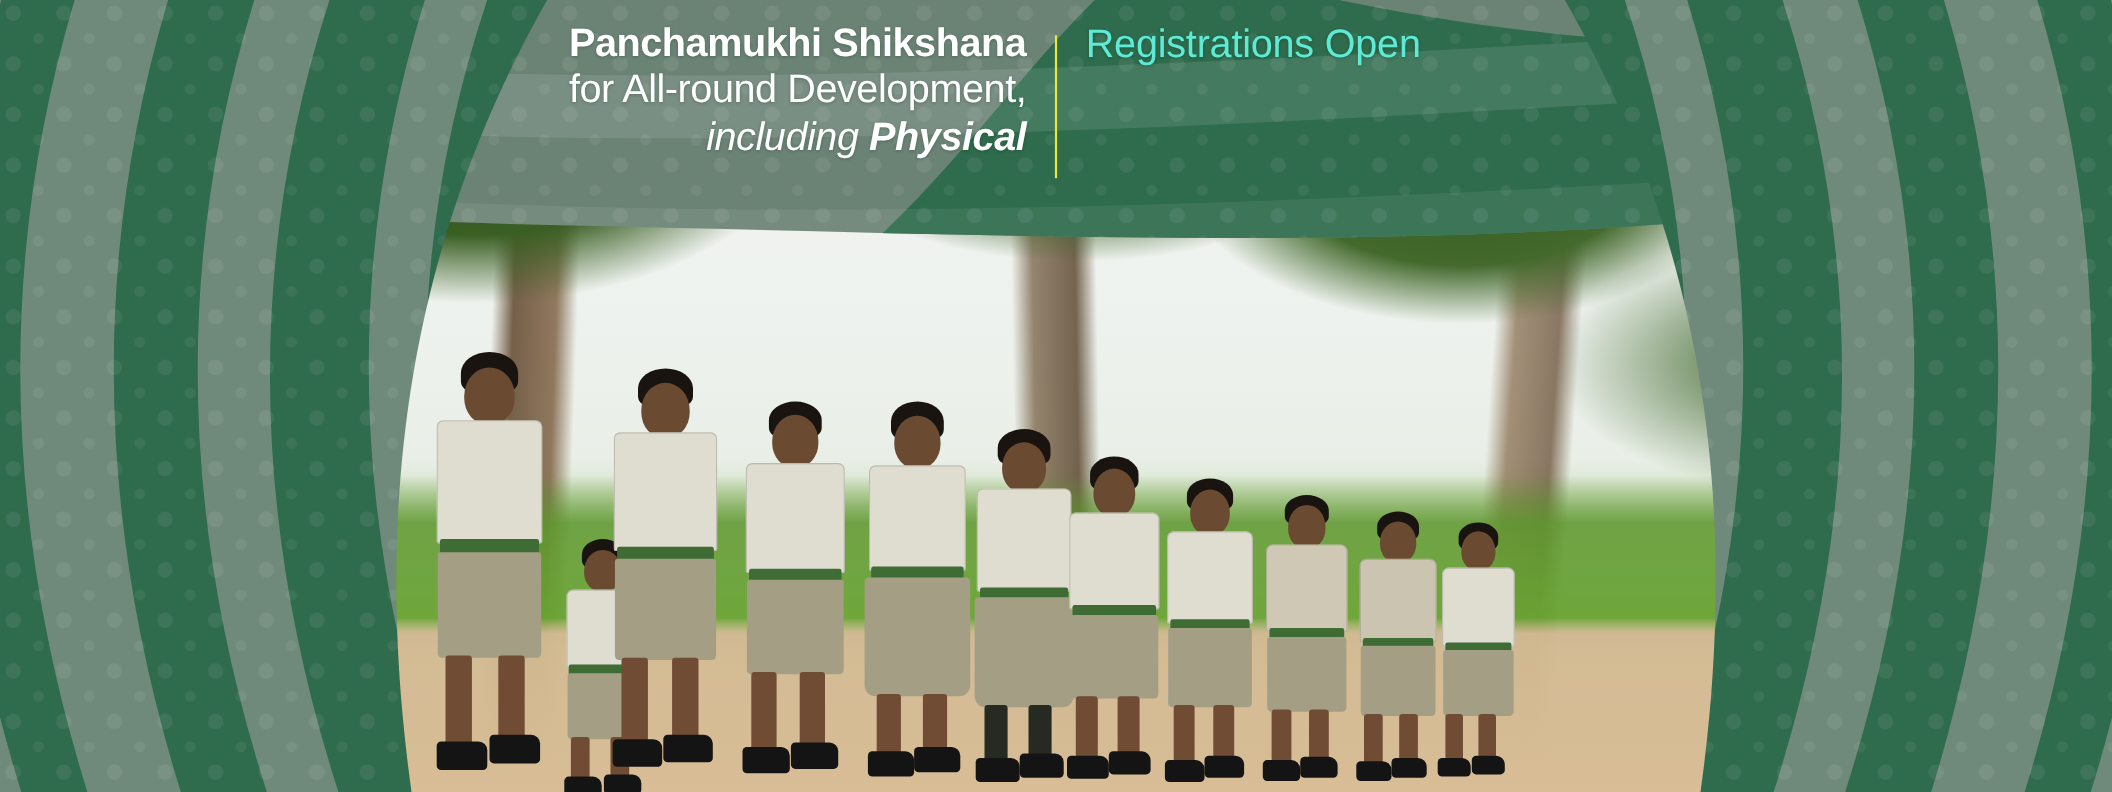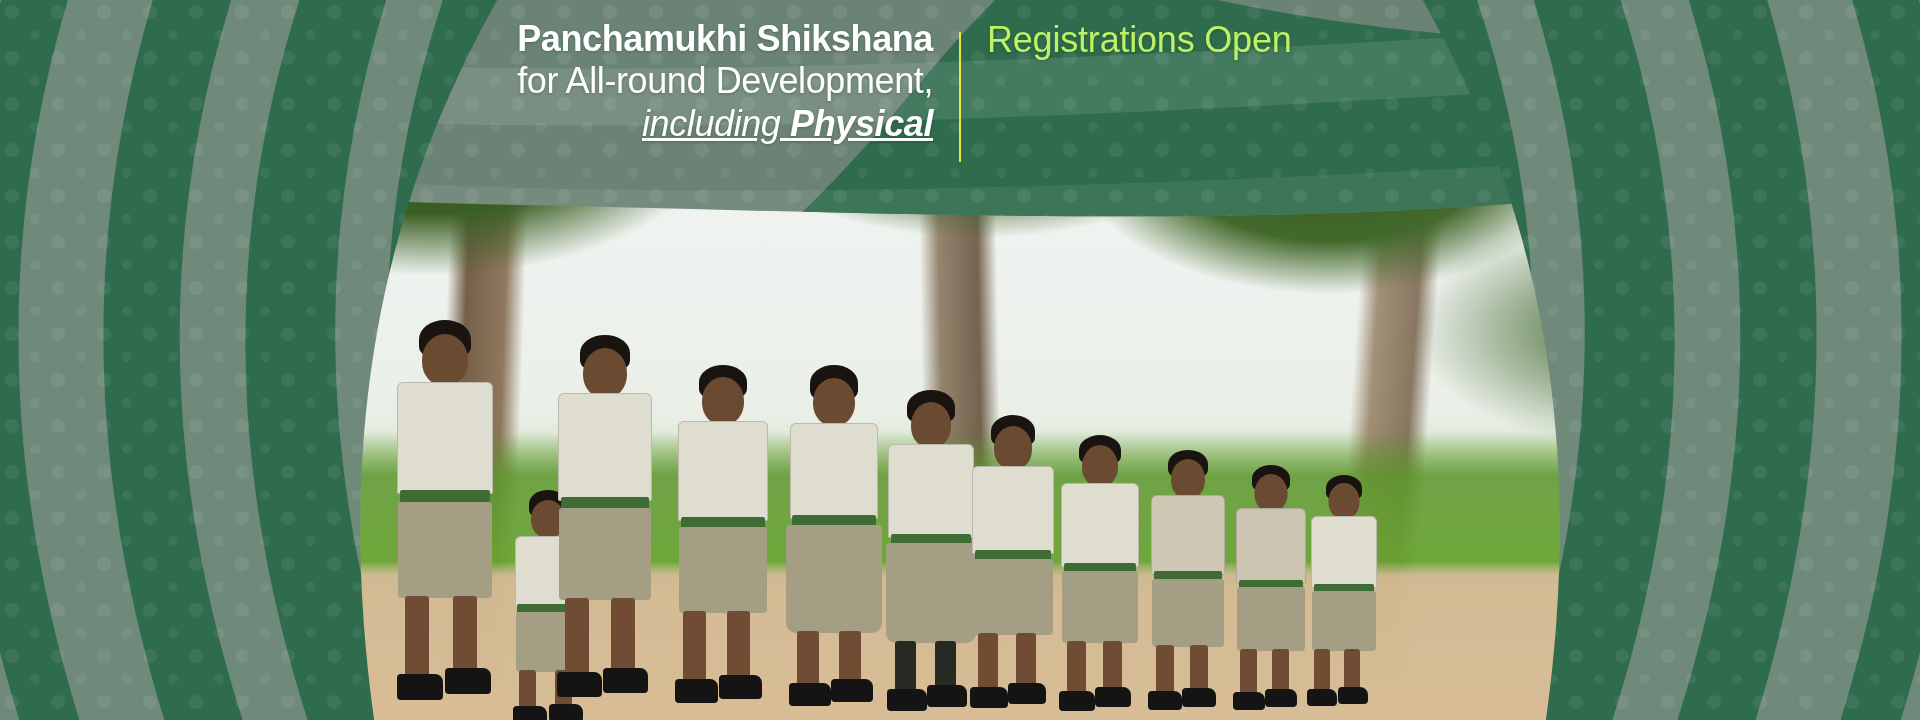--- a/index.html
+++ b/index.html
@@ -119,33 +119,33 @@
     font-family:"Liberation Sans", sans-serif;
     font-weight:700;
     line-height:1.18;
     letter-spacing:-0.4px;
     text-shadow:0 1px 3px rgba(0,40,20,.28);
     padding-right:26px;
     width:620px;
   }
   .headline .l1{ font-size:36px; font-weight:700; display:block; }
   .headline .l2{ font-size:36px; font-weight:400; display:block; }
-  .headline .l3{ font-size:36px; font-weight:400; font-style:italic; display:block;text-decoration:underline; }
+  .headline .l3{ font-size:36px; font-weight:400; font-style:italic; display:block; }
   .headline .l3 b{ font-weight:700; font-style:italic; }
 
   .divider{
     width:2px;
     height:130px;
     background:#e8e83c;
     margin-top:14px;
     flex:0 0 auto;
   }
 
   .subcopy{
-    color:#bef264;
+    color:#5eead4;
     font-family:"Liberation Sans", sans-serif;
     line-height:1.24;
     padding-left:26px;
     width:620px;
     text-shadow:0 1px 3px rgba(0,40,20,.28);
     letter-spacing:-0.2px;
   }
   .subcopy .r1{ font-size:36px; font-weight:400; display:block; }
   .subcopy .r2{ font-size:36px; font-weight:400; display:block; }
   .subcopy .r2 b{ font-weight:700; }

